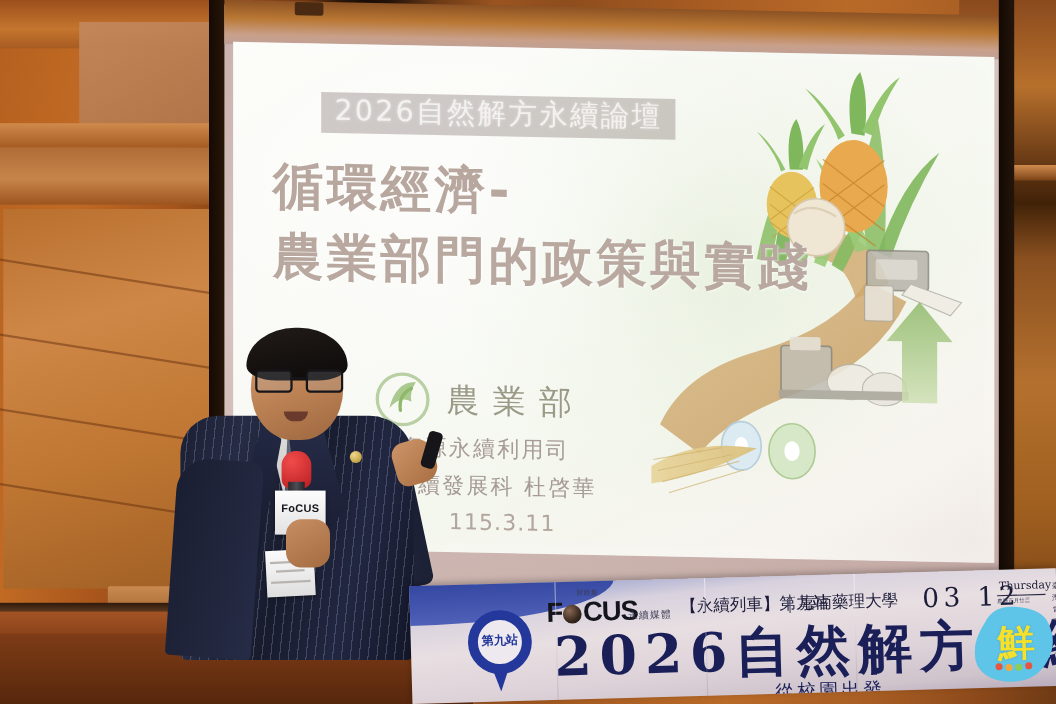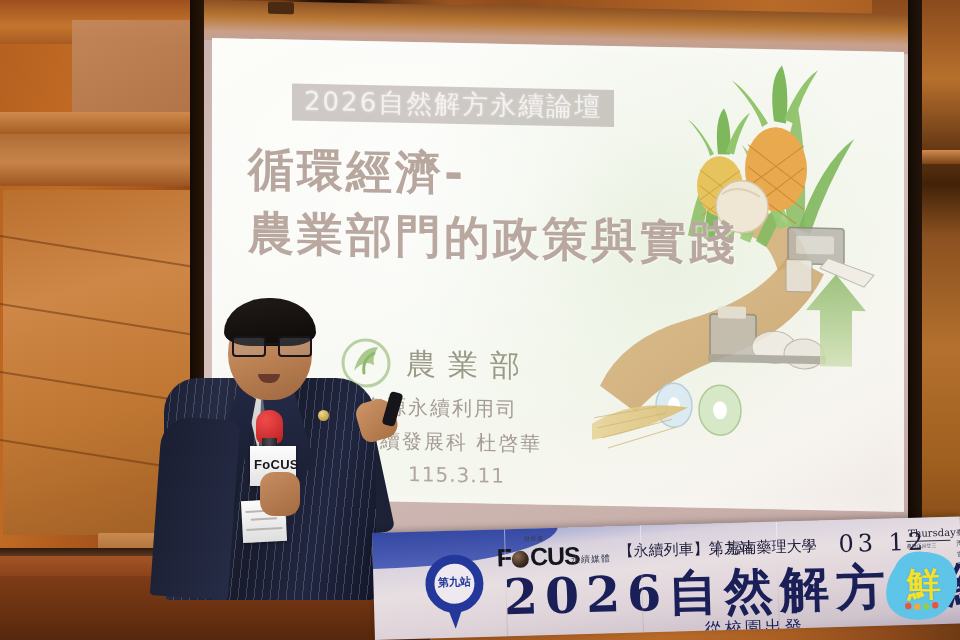--- a/index.html
+++ b/index.html
@@ -143,21 +143,21 @@
 
   
   .mic-head{position:absolute;left:106px;top:110px;width:27px;height:34px;
     background:radial-gradient(circle at 34% 28%,#f04b4b,#b91d20);border-radius:13px 13px 8px 8px;}
   .mic-body{position:absolute;left:112px;top:138px;width:15px;height:36px;
     background:linear-gradient(90deg,#2a2a30,#4c4c55,#232329);}
   .mic-flag{position:absolute;left:100px;top:146px;width:46px;height:40px;
     background:linear-gradient(180deg,#fdfdfd,#e2e2e2);
     box-shadow:0 1px 3px rgba(0,0,0,.45);}
   .mic-flag-txt{position:absolute;left:4px;top:11px;width:38px;text-align:center;
-    font-size:13px;font-weight:bold;color:#15151c;letter-spacing:.3px;
+    font-size:10px;font-weight:bold;color:#15151c;letter-spacing:.3px;
     font-family:"Liberation Sans",sans-serif;}
   
   .badge{position:absolute;left:92px;top:200px;width:44px;height:42px;
     background:linear-gradient(180deg,#fbfbfb,#dedede);transform:rotate(-3deg);
     box-shadow:0 1px 3px rgba(0,0,0,.5);}
   .badge-l{position:absolute;left:4px;width:36px;height:2px;background:#b9b4b0;}
 
   
   .banner{position:absolute;left:372px;top:533px;width:588px;height:107px;
     background:linear-gradient(175deg,#7f89c4 0%,#9fa6d0 6%,#d9d2de 22%,#e8dfe2 42%,#ddd2d8 68%,#cfc3cc 88%,#b9adbe 100%);

